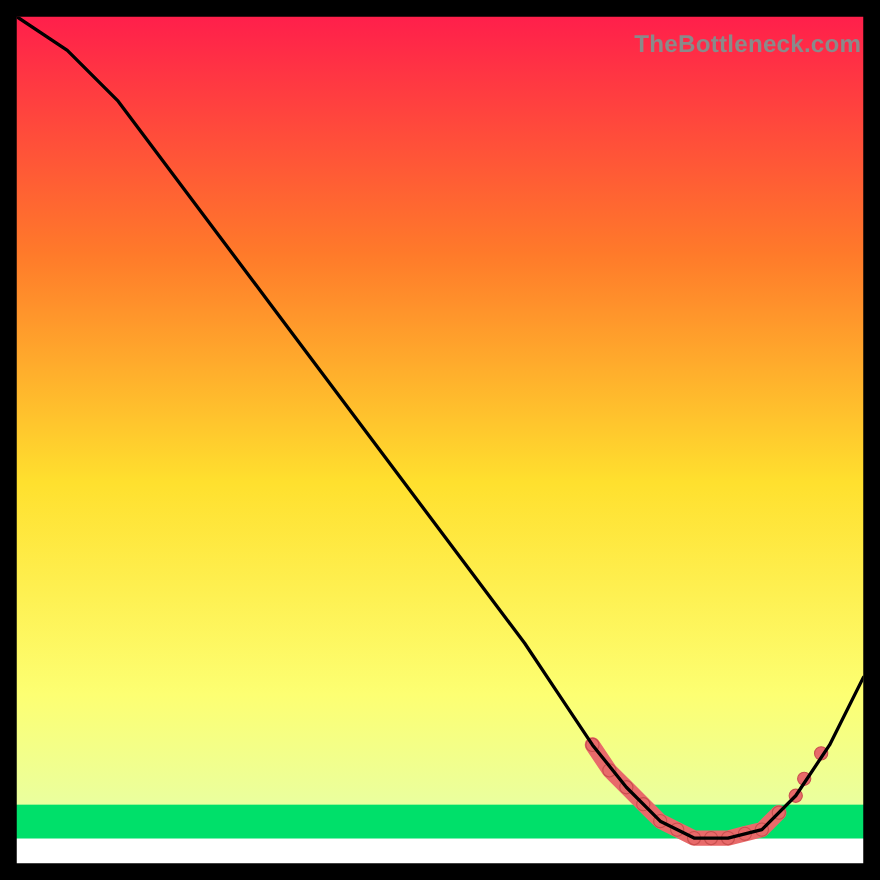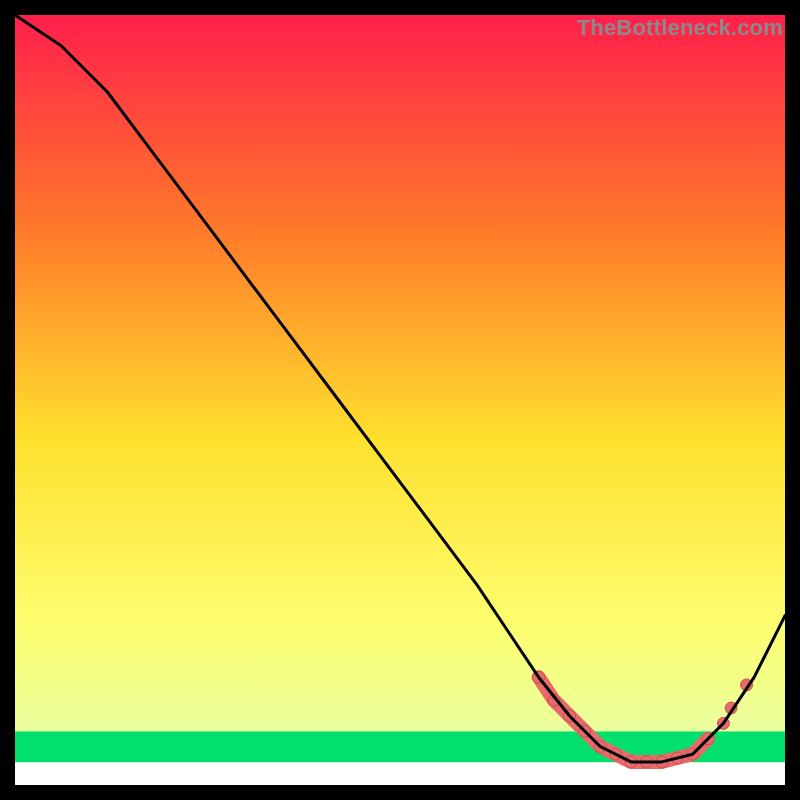--- a/index.html
+++ b/index.html
@@ -21,21 +21,21 @@
   }
   .plot {
     position: absolute;
     left: 0;
     top: 0;
     width: 770px;
     height: 770px;
   }
   .watermark {
     position: absolute;
-    top: 0px;
+    top: 12px;
     right: 2px;
     font-size: 22px;
     font-weight: 600;
     color: #8a8a8a;
     letter-spacing: 0.2px;
     z-index: 10;
   }
   svg { display: block; }
 </style>
 </head>

